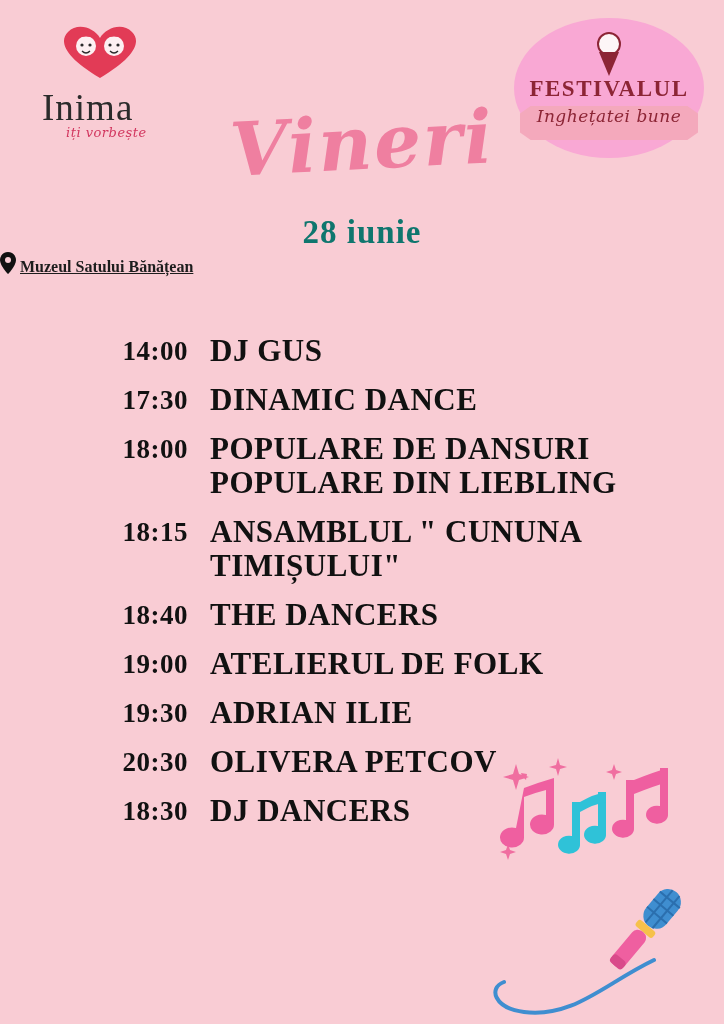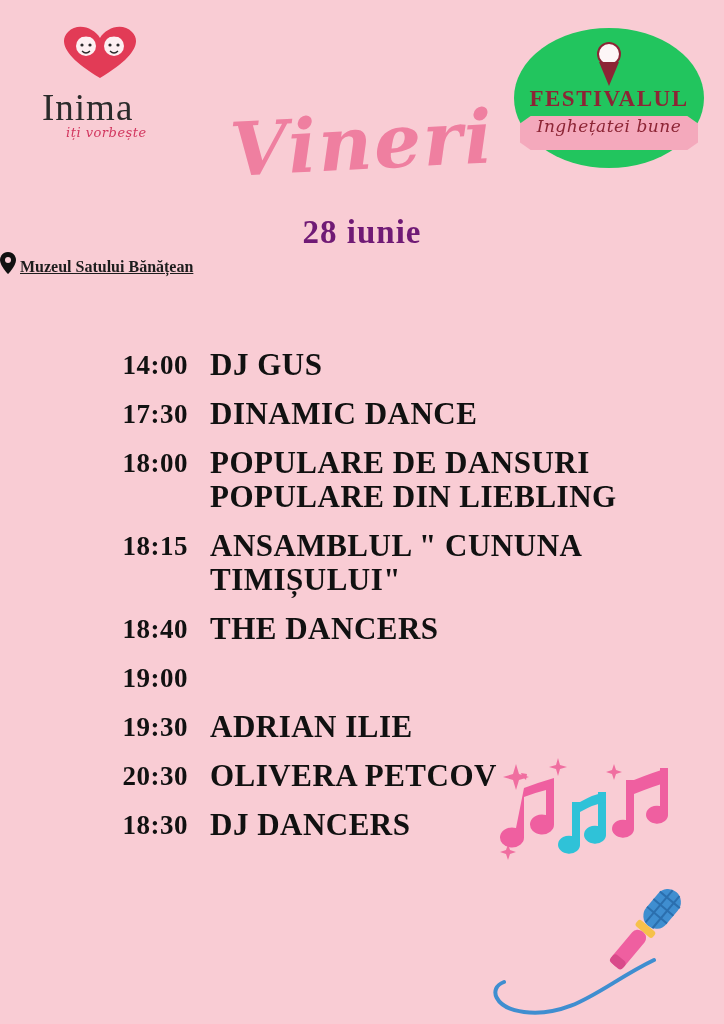--- a/index.html
+++ b/index.html
@@ -51,24 +51,24 @@
     color: #d2365f;
     margin-left: 36px;
     margin-top: -4px;
     letter-spacing: .5px;
   }
 
   
   .festival {
     position: absolute;
     right: 20px;
-    top: 28px;
+    top: 18px;
     width: 190px;
     height: 140px;
-    background: #22c55e;
+    background: #f9a8d4;
     border-radius: 50% / 50%;
     box-shadow: 0 0 0 0 rgba(0,0,0,0);
   }
   .fest-cone {
     position: absolute;
     left: 50%;
     top: 14px;
     transform: translateX(-50%);
   }
   .fest-word {
@@ -118,21 +118,21 @@
     transform: rotate(-3deg);
   }
   .date {
     position: absolute;
     top: 214px;
     width: 100%;
     text-align: center;
     font-family: "Liberation Serif", serif;
     font-weight: bold;
     font-size: 33px;
-    color: #701a75;
+    color: #0f766e;
     letter-spacing: 1px;
   }
   .venue {
     position: absolute;
     top: 252px;
     width: 100%;
     text-align: left;
     font-family: "Liberation Serif", serif;
     font-weight: bold;
     font-size: 16px;
@@ -141,21 +141,21 @@
   }
   .venue .pin {
     display: inline-block;
     vertical-align: -2px;
     margin-right: 4px;
   }
 
   
   .schedule {
     position: absolute;
-    top: 348px;
+    top: 334px;
     left: 0;
     width: 100%;
   }
   .row {
     display: flex;
     align-items: flex-start;
     margin-bottom: 15px;
   }
   .time {
     width: 210px;
@@ -262,20 +262,21 @@
     <div class="row">
       <div class="time">18:15</div>
       <div class="act">ANSAMBLUL " CUNUNA TIMIȘULUI"</div>
     </div>
     <div class="row">
       <div class="time">18:40</div>
       <div class="act">THE DANCERS</div>
     </div>
     <div class="row">
       <div class="time">19:00</div>
+      <div class="act">ATELIERUL DE FOLK</div>
     </div>
     <div class="row">
       <div class="time">19:30</div>
       <div class="act">ADRIAN ILIE</div>
     </div>
     <div class="row">
       <div class="time">20:30</div>
       <div class="act">OLIVERA PETCOV</div>
     </div>
     <div class="row">

